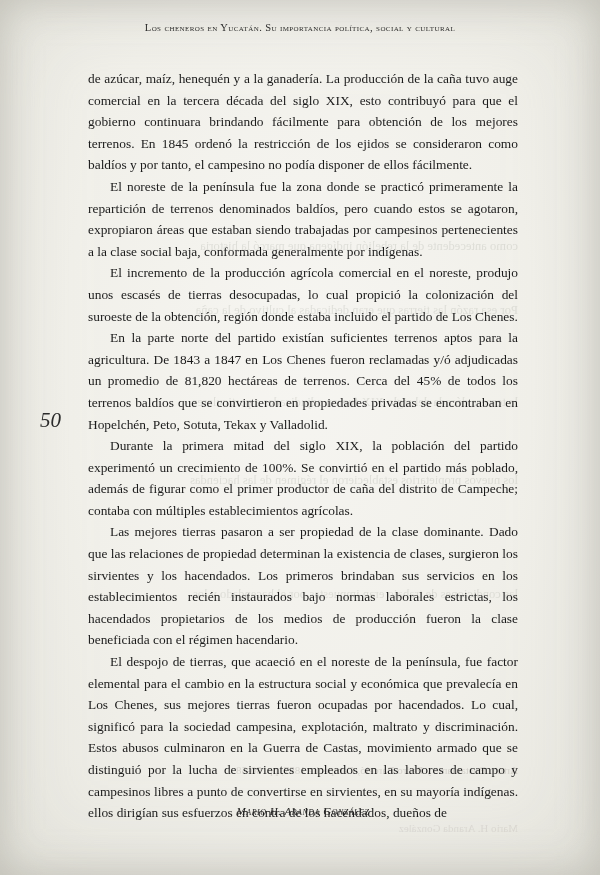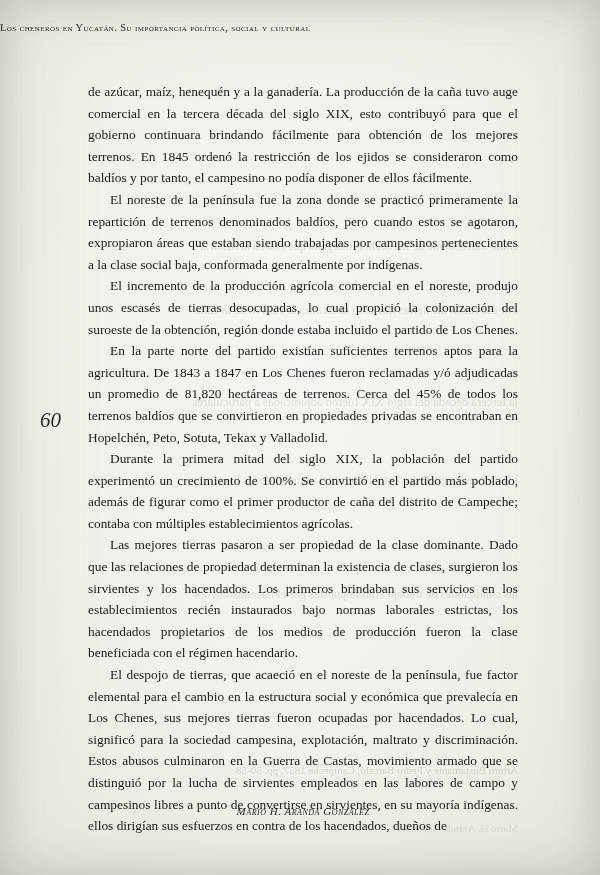--- a/index.html
+++ b/index.html
@@ -28,20 +28,21 @@
     inset: 0;
     box-shadow: inset 0 0 38px rgba(170,168,158,0.55),
                 inset 0 0 90px rgba(190,188,178,0.35);
     pointer-events: none;
   }
   .running-head {
     position: absolute;
     top: 22px;
     left: 0;
     width: 600px;
+    text-align: center;
     font-variant: small-caps;
     font-size: 10.5px;
     letter-spacing: 0.4px;
     color: #2a2a2a;
   }
   .folio {
     position: absolute;
     left: 40px;
     top: 408px;
     font-size: 21px;
@@ -60,21 +61,20 @@
     text-align: justify;
     text-justify: inter-word;
     font-size: 13.4px;
     line-height: 21.6px;
     color: #1b1b1b;
     text-indent: 22px;
     hyphens: auto;
   }
   .body-col p.first {
     text-indent: 0;
-    margin-top: 13px;
   }
   .colophon {
     position: absolute;
     left: 88px;
     top: 805px;
     width: 430px;
     text-align: center;
     font-variant: small-caps;
     font-size: 11px;
     letter-spacing: 0.5px;
@@ -102,21 +102,21 @@
   .ghost.g6 { top: 760px; font-size: 11px; color: rgba(125,115,110,0.22); }
   .ghost.g7 { top: 818px; font-size: 11px; color: rgba(125,115,110,0.14); }
 </style>
 </head>
 <body>
 
 <div class="page">
 
   <div class="running-head">Los cheneros en Yucatán. Su importancia política, social y cultural</div>
 
-  <div class="folio">60</div>
+  <div class="folio">50</div>
 
   <div class="ghost g1">como antecedente de la rebelión indígena que marcó la historia</div>
   <div class="ghost g2">Por esa razón las tierras que eran dedicadas al cultivo de la caña</div>
   <div class="ghost g3">la tercera década del siglo XIX fueron adjudicadas a particulares</div>
   <div class="ghost g4">los nuevos propietarios establecieron el régimen de las haciendas</div>
   <div class="ghost g5">las condiciones de trabajo eran impuestas por el hacendado y los</div>
   <div class="ghost g6">Arturo Bustamante y Pedro Barceló, Campeche 1857, pp. 50-58</div>
   <div class="ghost g7">Mario H. Aranda González</div>
 
   <div class="body-col">

